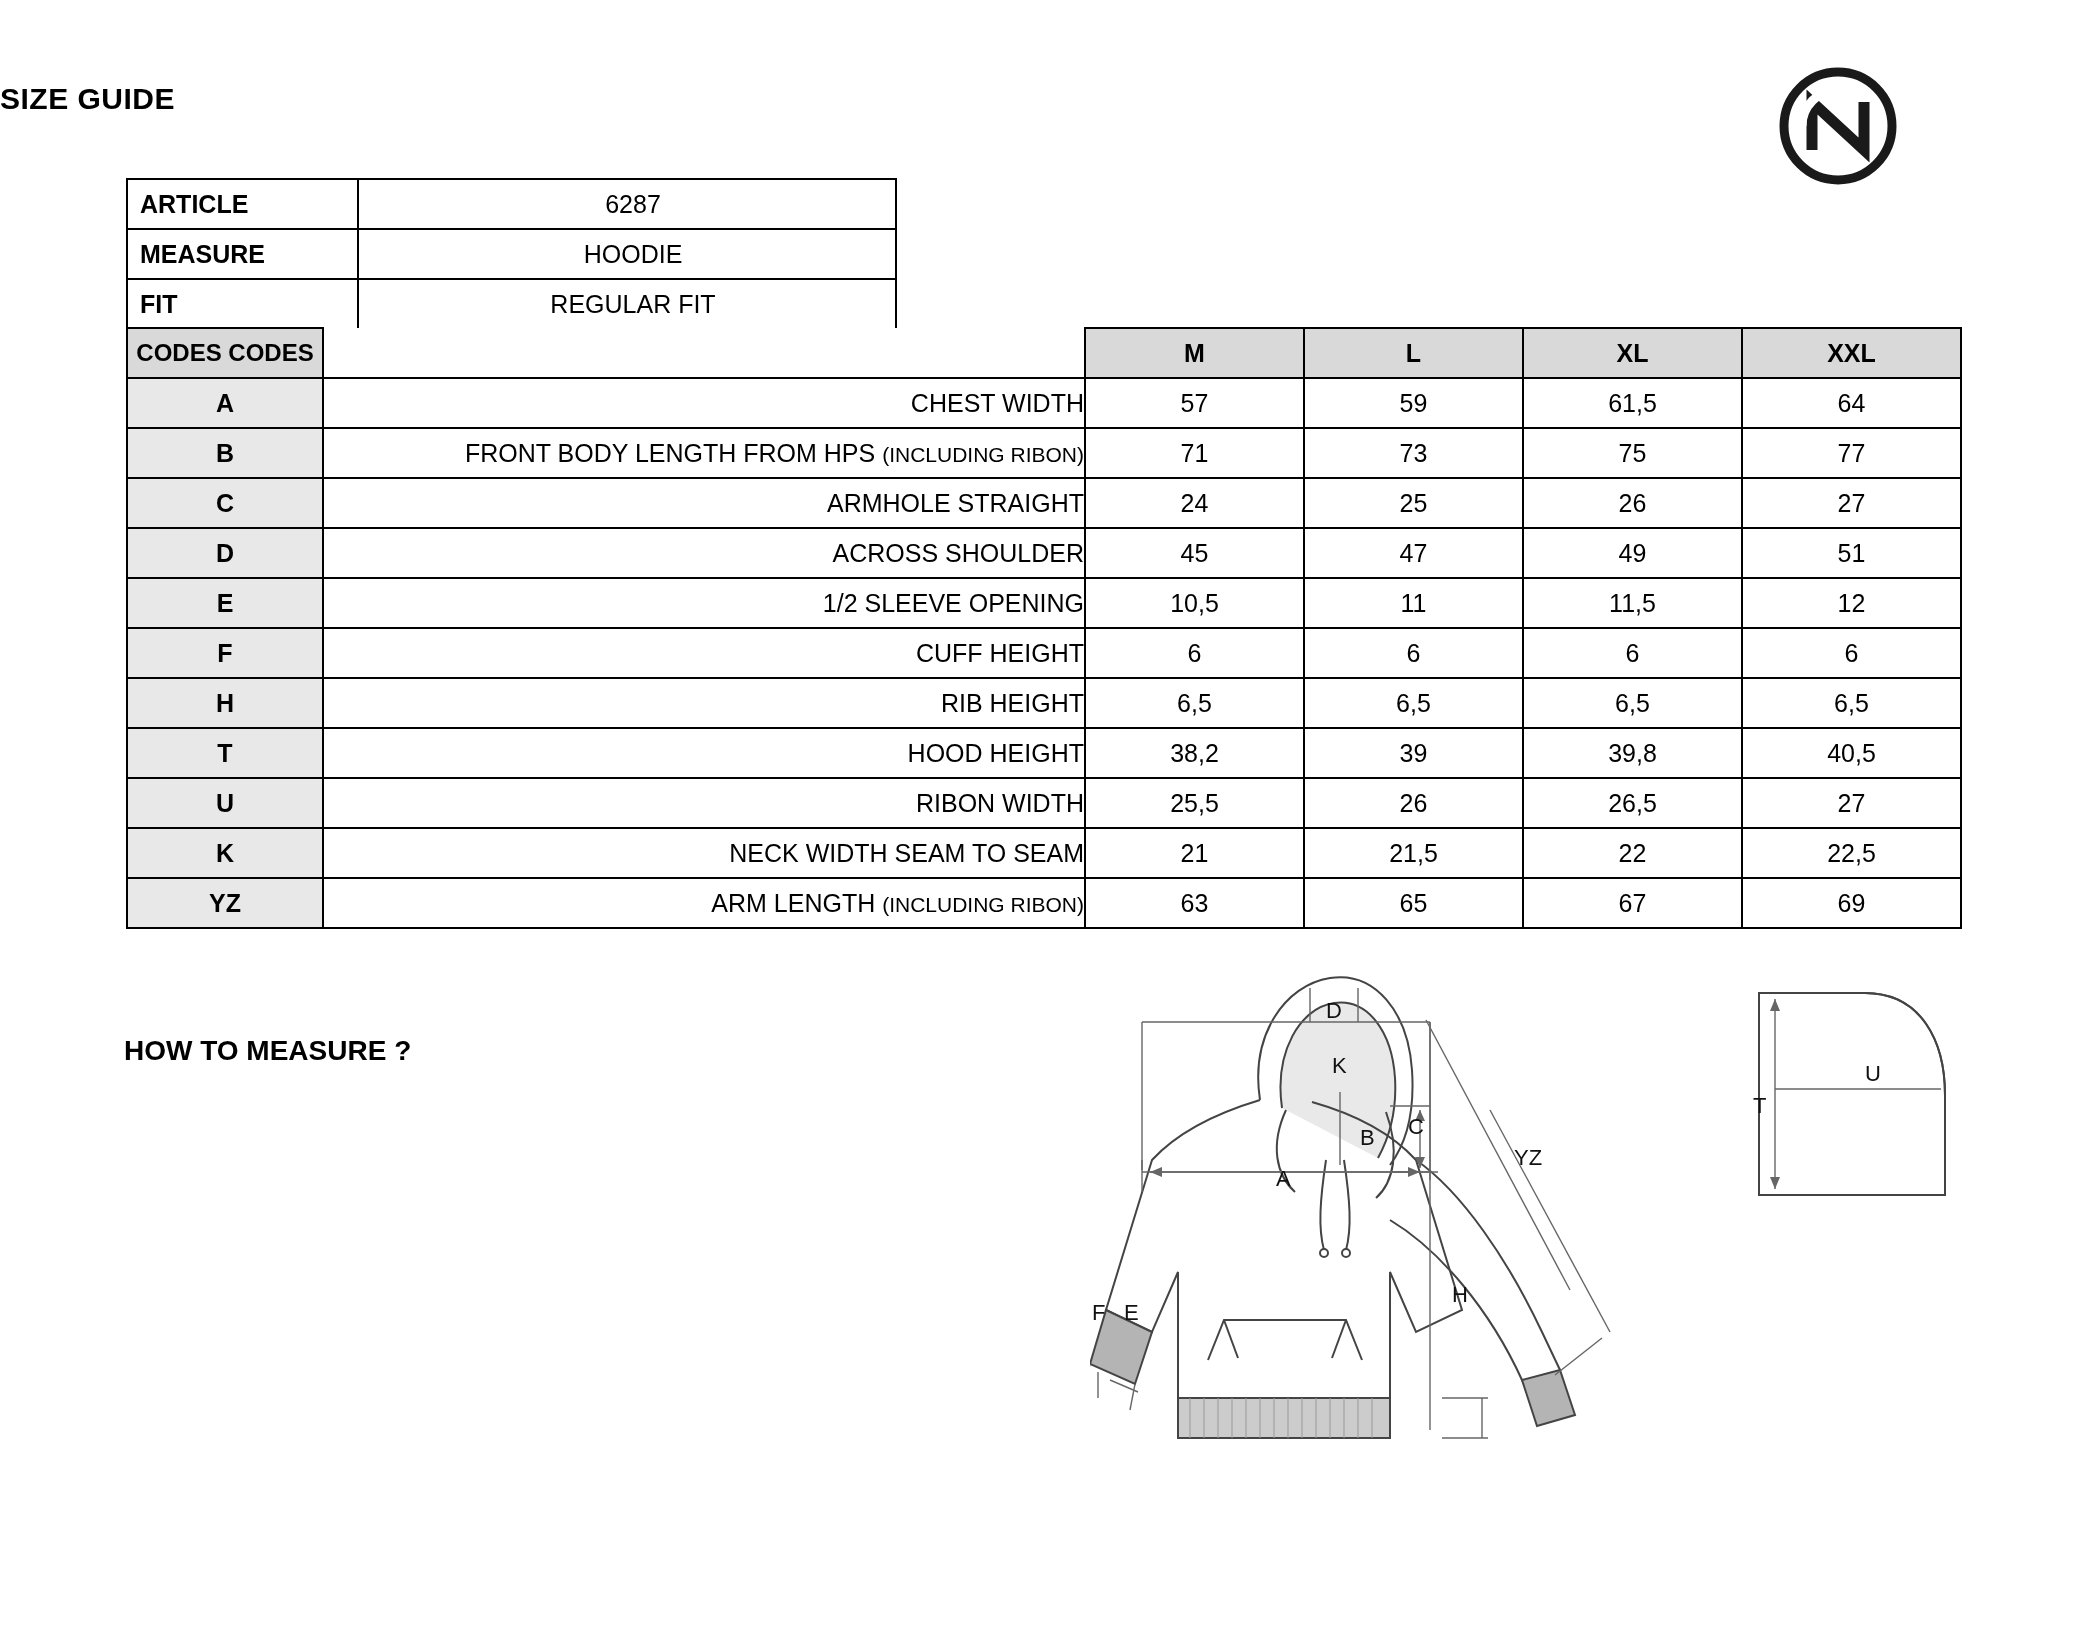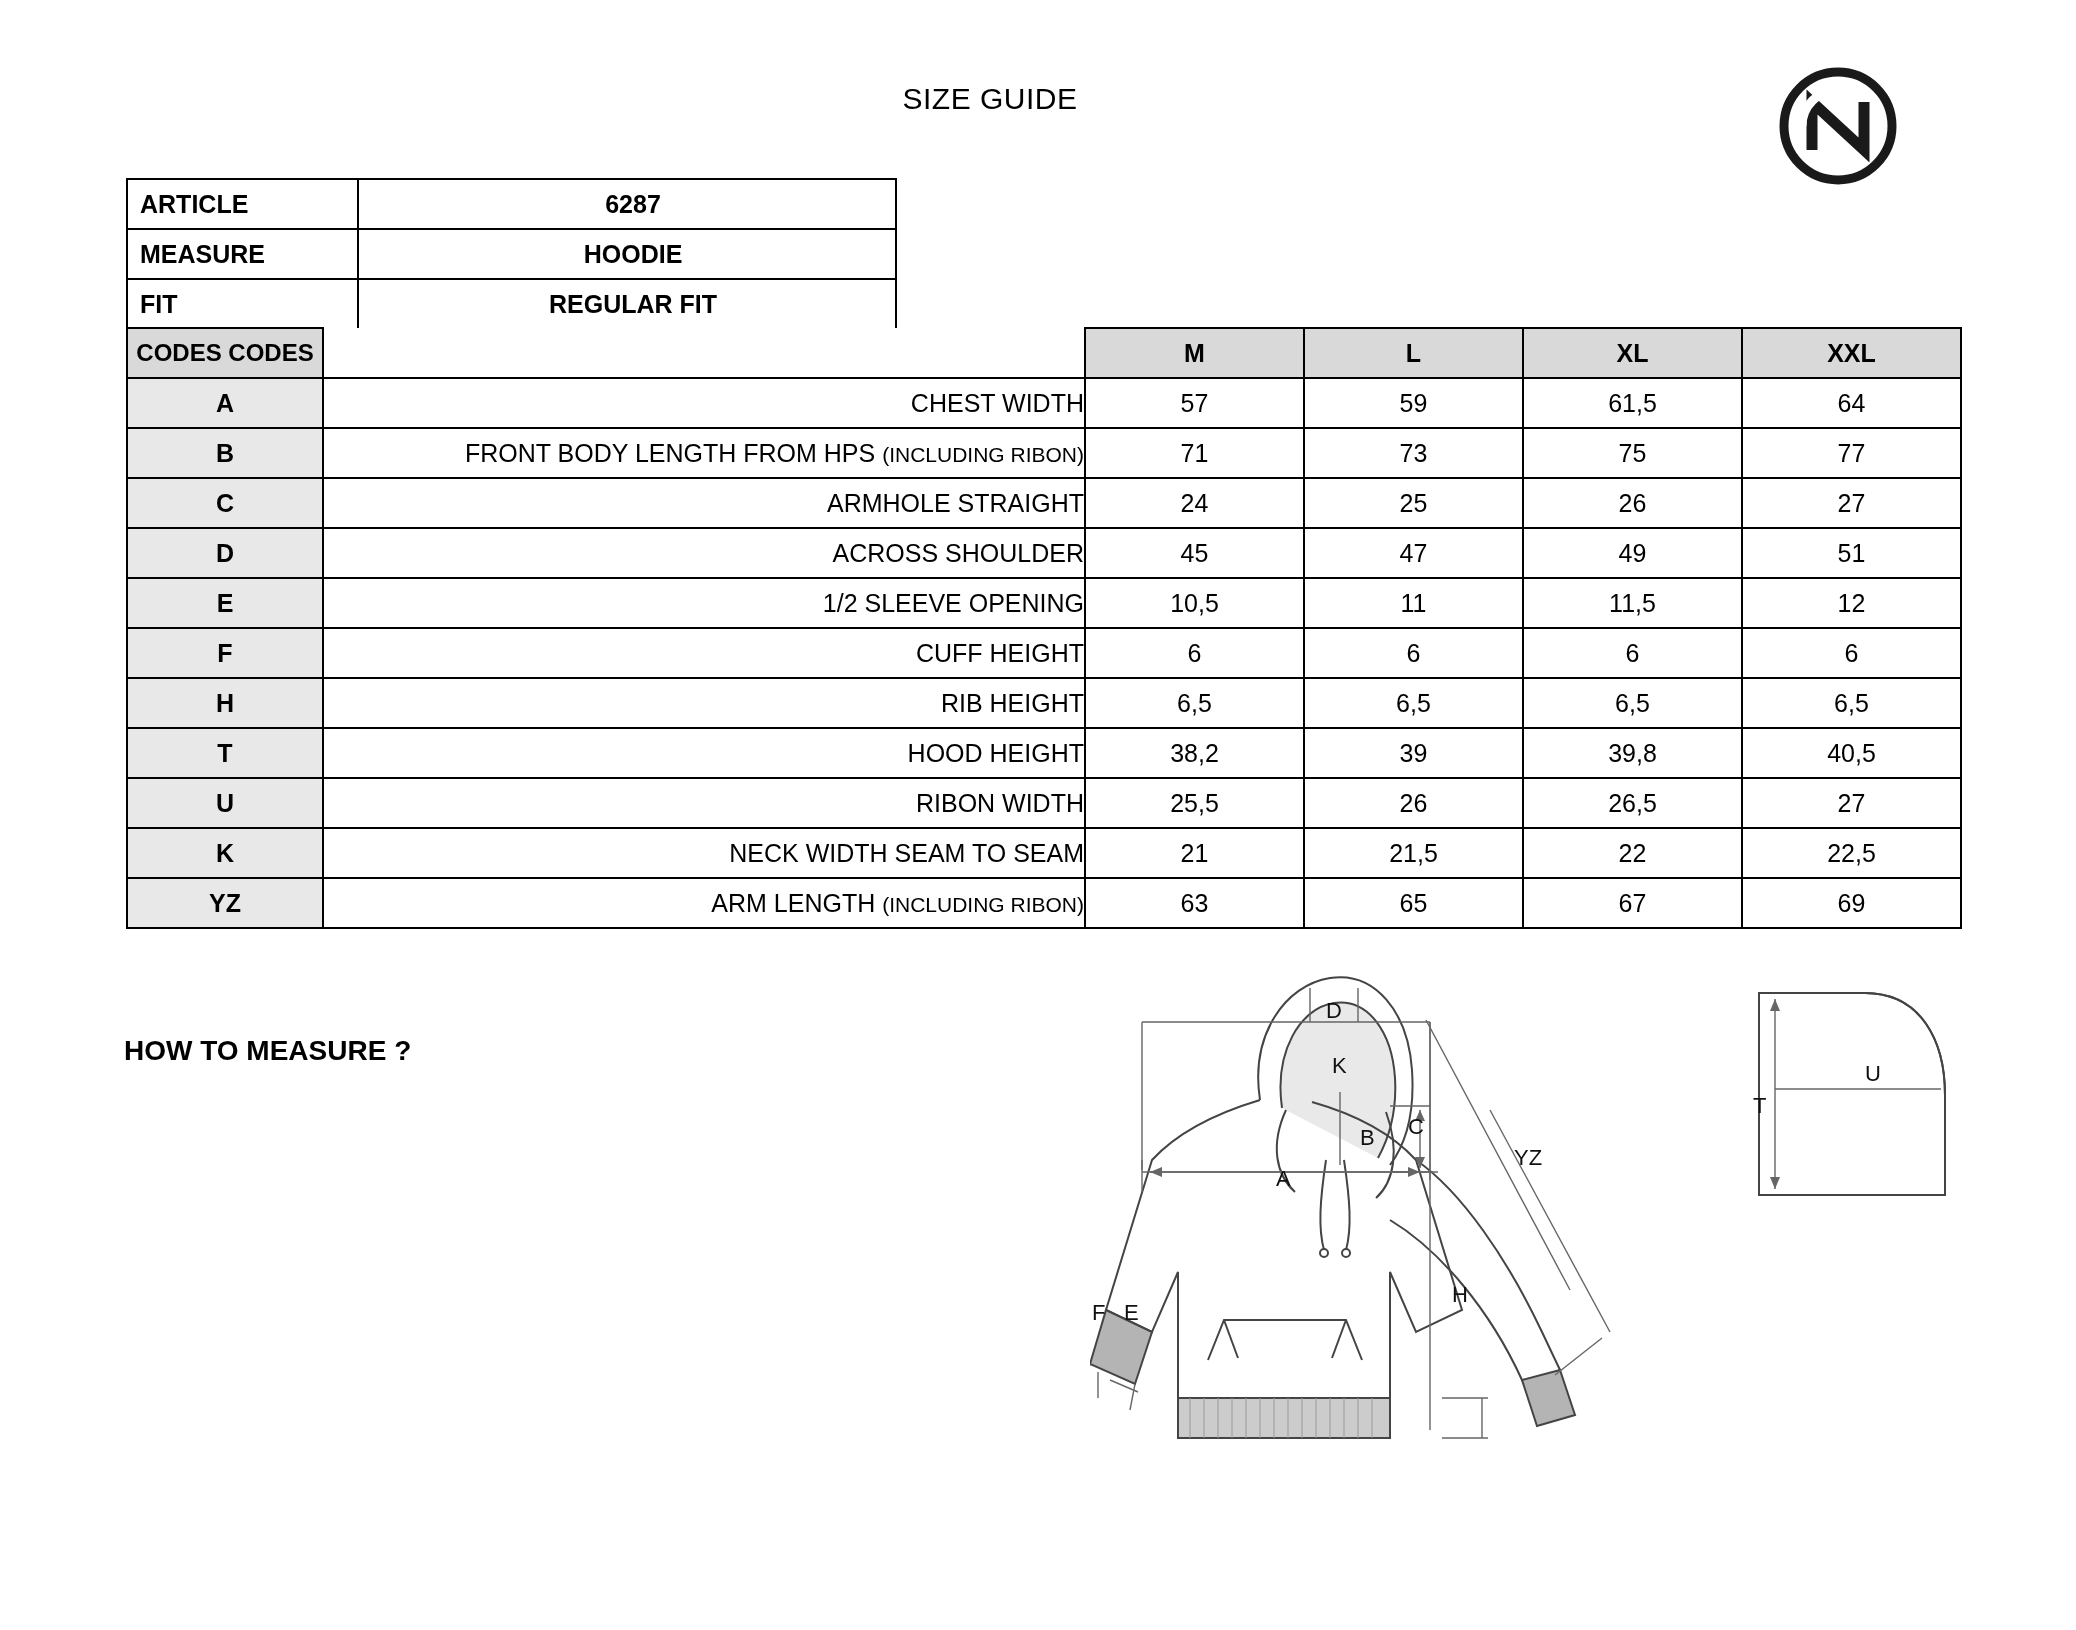--- a/index.html
+++ b/index.html
@@ -15,23 +15,23 @@
     position: relative;
     overflow: hidden;
   }
 
   
   .page-title {
     position: absolute;
     top: 82px;
     left: 0;
     width: 1980px;
-    text-align: center;
+    text-align: left;
     font-size: 30px;
-    font-weight: normal;
+    font-weight: bold;
     letter-spacing: 0.5px;
   }
 
   
   .logo {
     position: absolute;
     top: 66px;
     left: 1778px;
     width: 120px;
     height: 120px;
@@ -53,21 +53,21 @@
     font-size: 25px;
     padding: 0 12px;
   }
   .info-table td.label {
     width: 205px;
     font-weight: bold;
     text-align: left;
   }
   .info-table td.value {
     text-align: center;
-    font-weight: bold;
+    font-weight: normal;
     padding-left: 24px;
   }
 
   
   .meas-table {
     position: absolute;
     top: 327px;
     left: 126px;
     width: 1835px;
     border-collapse: collapse;

